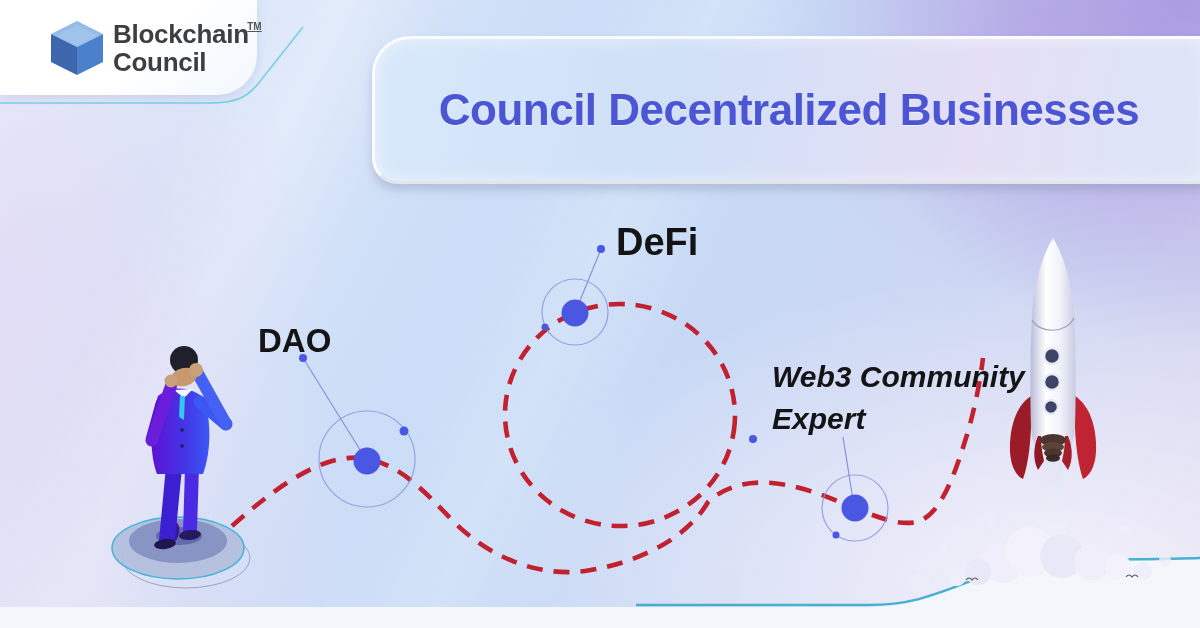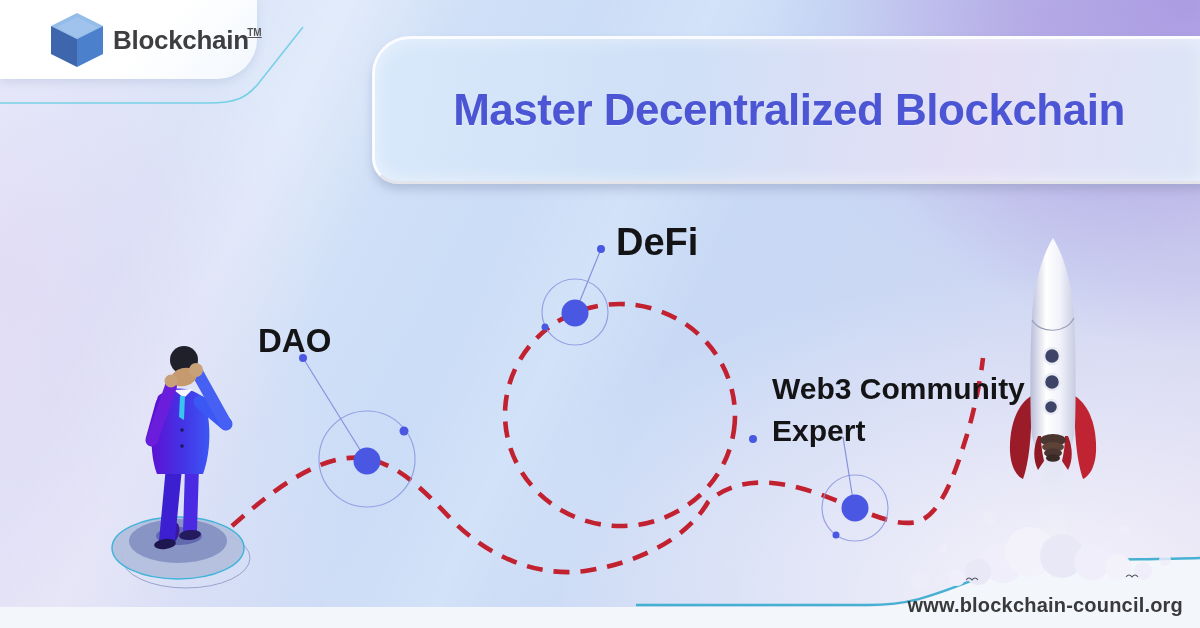--- a/index.html
+++ b/index.html
@@ -12,21 +12,21 @@
       radial-gradient(circle at 0% 44%, rgba(226,210,242,.55), rgba(226,210,242,0) 26%),
       radial-gradient(circle at 2% 100%, rgba(238,222,243,.5), rgba(238,222,243,0) 30%),
       radial-gradient(ellipse at 88% 94%, rgba(250,246,252,.85), rgba(250,246,252,0) 38%),
       linear-gradient(115deg, rgba(255,255,255,0) 16%, rgba(255,255,255,.30) 23%, rgba(255,255,255,0) 31%, rgba(255,255,255,0) 40%, rgba(255,255,255,.22) 48%, rgba(255,255,255,0) 56%),
       linear-gradient(118deg, #e9eefb 0%, #d6e3f8 22%, #c6daf6 48%, #ccd7f3 72%, #d7d5f0 100%);
   }
   .scene{position:absolute; left:0; top:0;}
 
   
   .logo-card{
-    position:absolute; left:0; top:0; width:257px; height:79px;
+    position:absolute; left:0; top:0; width:257px; height:95px;
     background:linear-gradient(135deg,#ffffff 55%, #f2f7fd 100%);
     border-radius:0 0 40px 0;
     box-shadow:0 3px 10px rgba(120,140,180,.22);
     display:flex; align-items:center; z-index:5;
   }
   .logo-cube{margin-left:49px; width:56px; height:58px; flex:0 0 auto;}
   .logo-text{margin-left:8px; color:#3e3e40; font-weight:700; font-size:26px; line-height:28px; letter-spacing:-0.3px; position:relative;}
   .logo-tm{position:absolute; top:-7px; right:-13px; font-size:10px; font-weight:700; color:#555; letter-spacing:0;text-decoration:underline;}
 
   
@@ -41,21 +41,21 @@
   }
   .title-panel h1{
     margin:0; font-size:44px; font-weight:700; letter-spacing:-0.5px;
     color:#4c55d4; text-shadow:0 1px 1px rgba(255,255,255,.5);
   }
 
   
   .milestone-label{position:absolute; color:#141416; font-weight:700; z-index:6;}
   .label-dao {left:258px; top:308px; font-size:33px;margin-top:14px;}
   .label-defi{left:616px; top:221px; font-size:38px;}
-  .label-web3{left:772px; top:368px; font-size:30px; width:268px; line-height:42px;}
+  .label-web3{left:772px; top:356px; font-size:30px; width:268px; line-height:42px;font-style:italic;}
 
   
   .site-url{
     position:absolute; right:17px; bottom:11px; z-index:6;
     font-size:20px; font-weight:700; color:#3a3a3c; letter-spacing:0.2px;
   }
 </style>
 </head>
 <body>
 
@@ -202,27 +202,27 @@
 
   <div class="logo-card">
     <svg class="logo-cube" viewBox="0 0 56 58">
       <polygon points="28,2 54,15 28,28 2,15" fill="#93bce8"></polygon>
       <polygon points="28,6 49,16.5 28,27 7,16.5" fill="#a6c8ee" opacity="0.6"></polygon>
       <polygon points="2,15 28,28 28,56 2,43" fill="#3d66ad"></polygon>
       <polygon points="54,15 28,28 28,56 54,43" fill="#4a80cc"></polygon>
     </svg>
     <div class="logo-text">
       <div>Blockchain</div>
+      <div>Council</div>
       <span class="logo-tm">TM</span>
     </div>
   </div>
 
   <div class="title-panel">
-    <h1>Master Decentralized Blockchain</h1>
+    <h1>Council Decentralized Businesses</h1>
   </div>
 
   <div class="milestone-label label-dao">DAO</div>
   <div class="milestone-label label-defi">DeFi</div>
   <div class="milestone-label label-web3">Web3 Community Expert</div>
 
-  <div class="site-url">www.blockchain-council.org</div>
 
 </div>
 
 </body></html>

